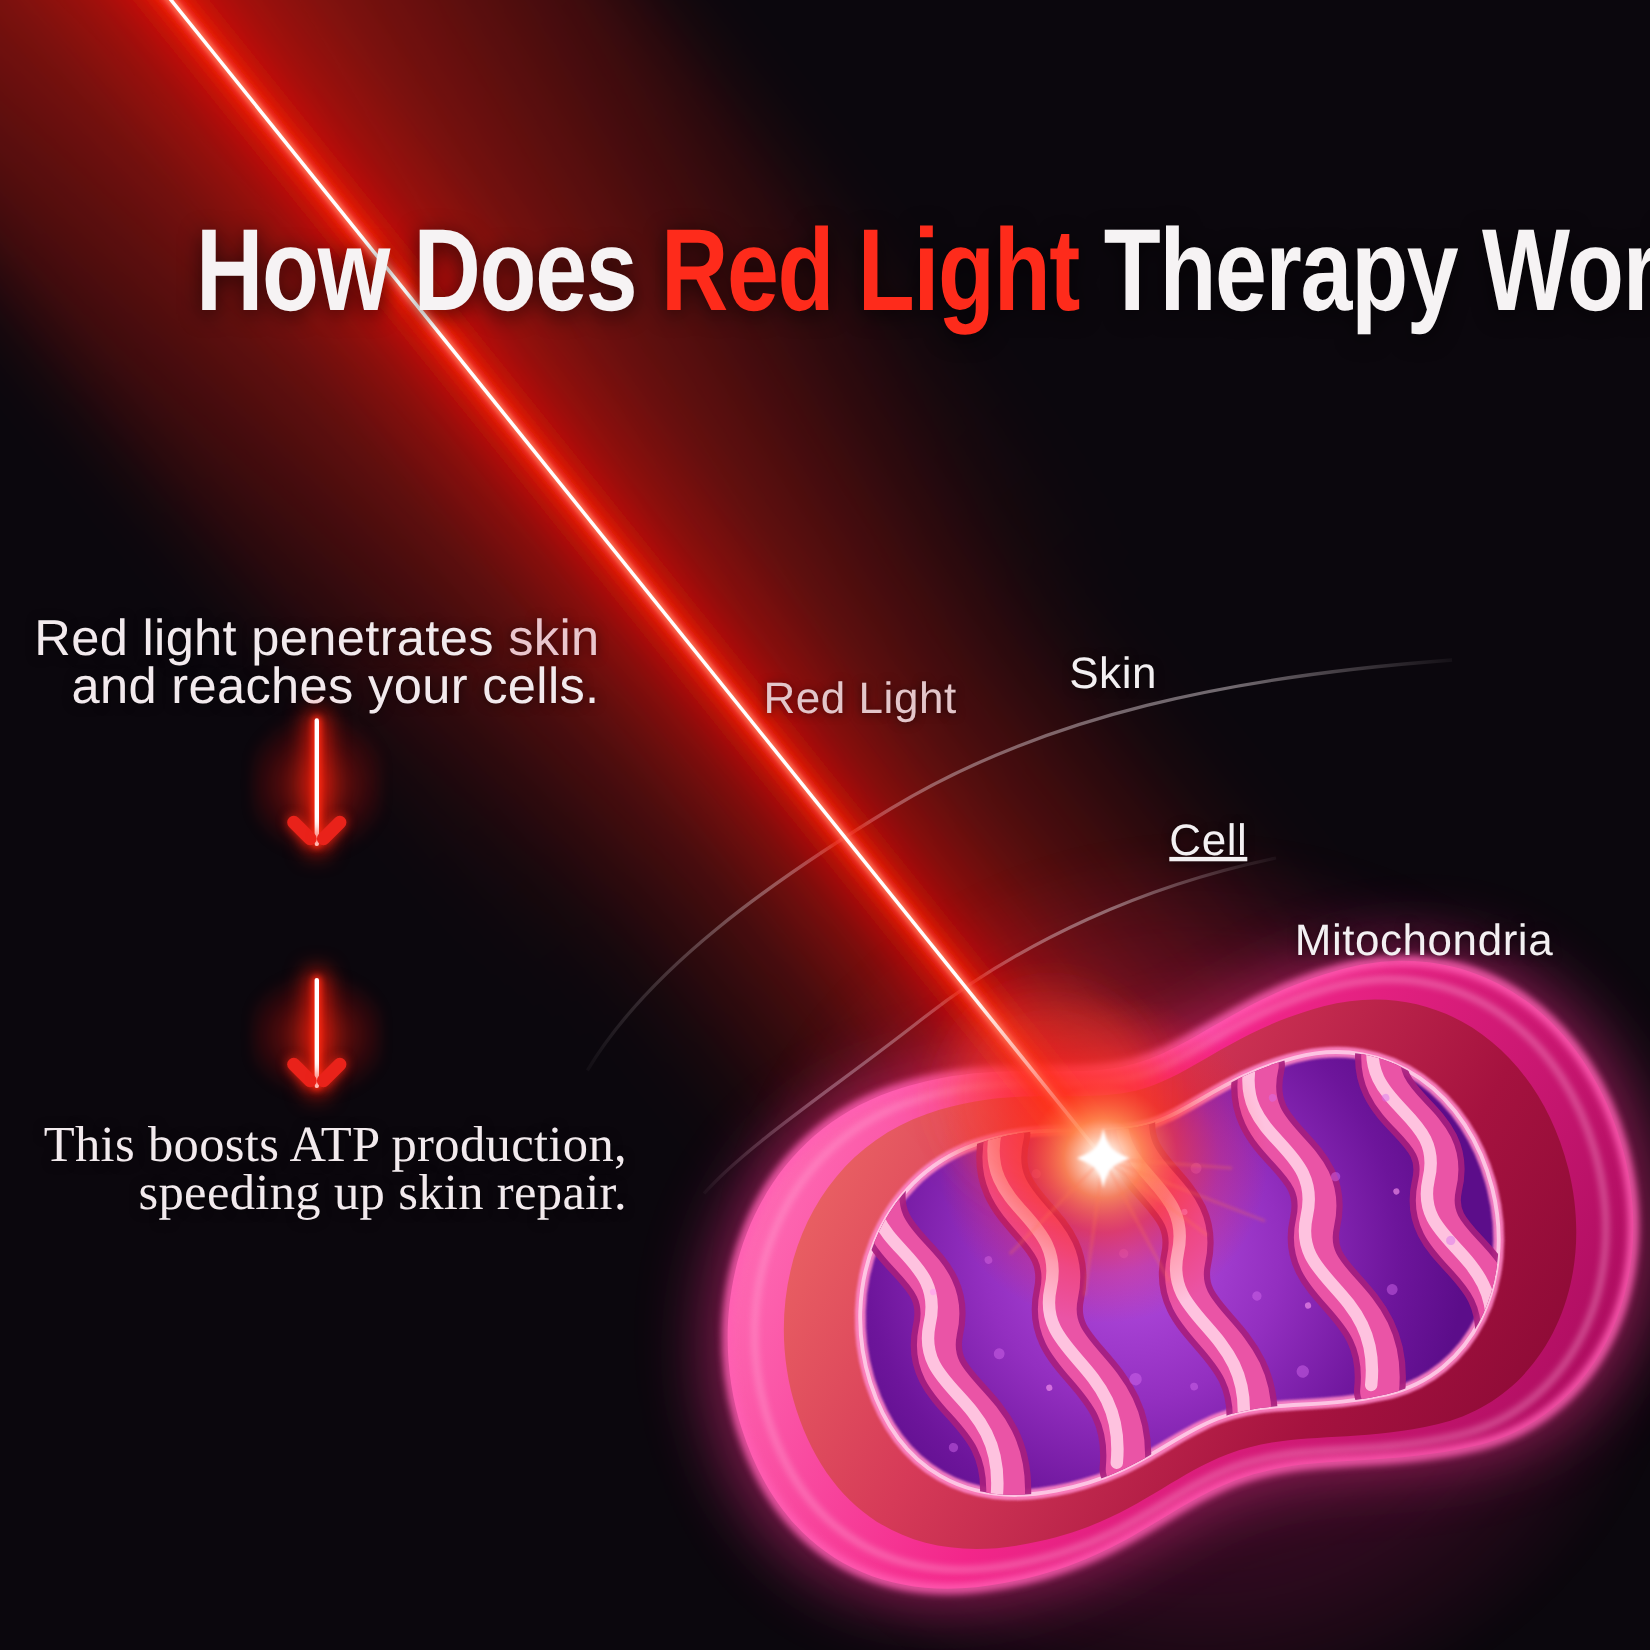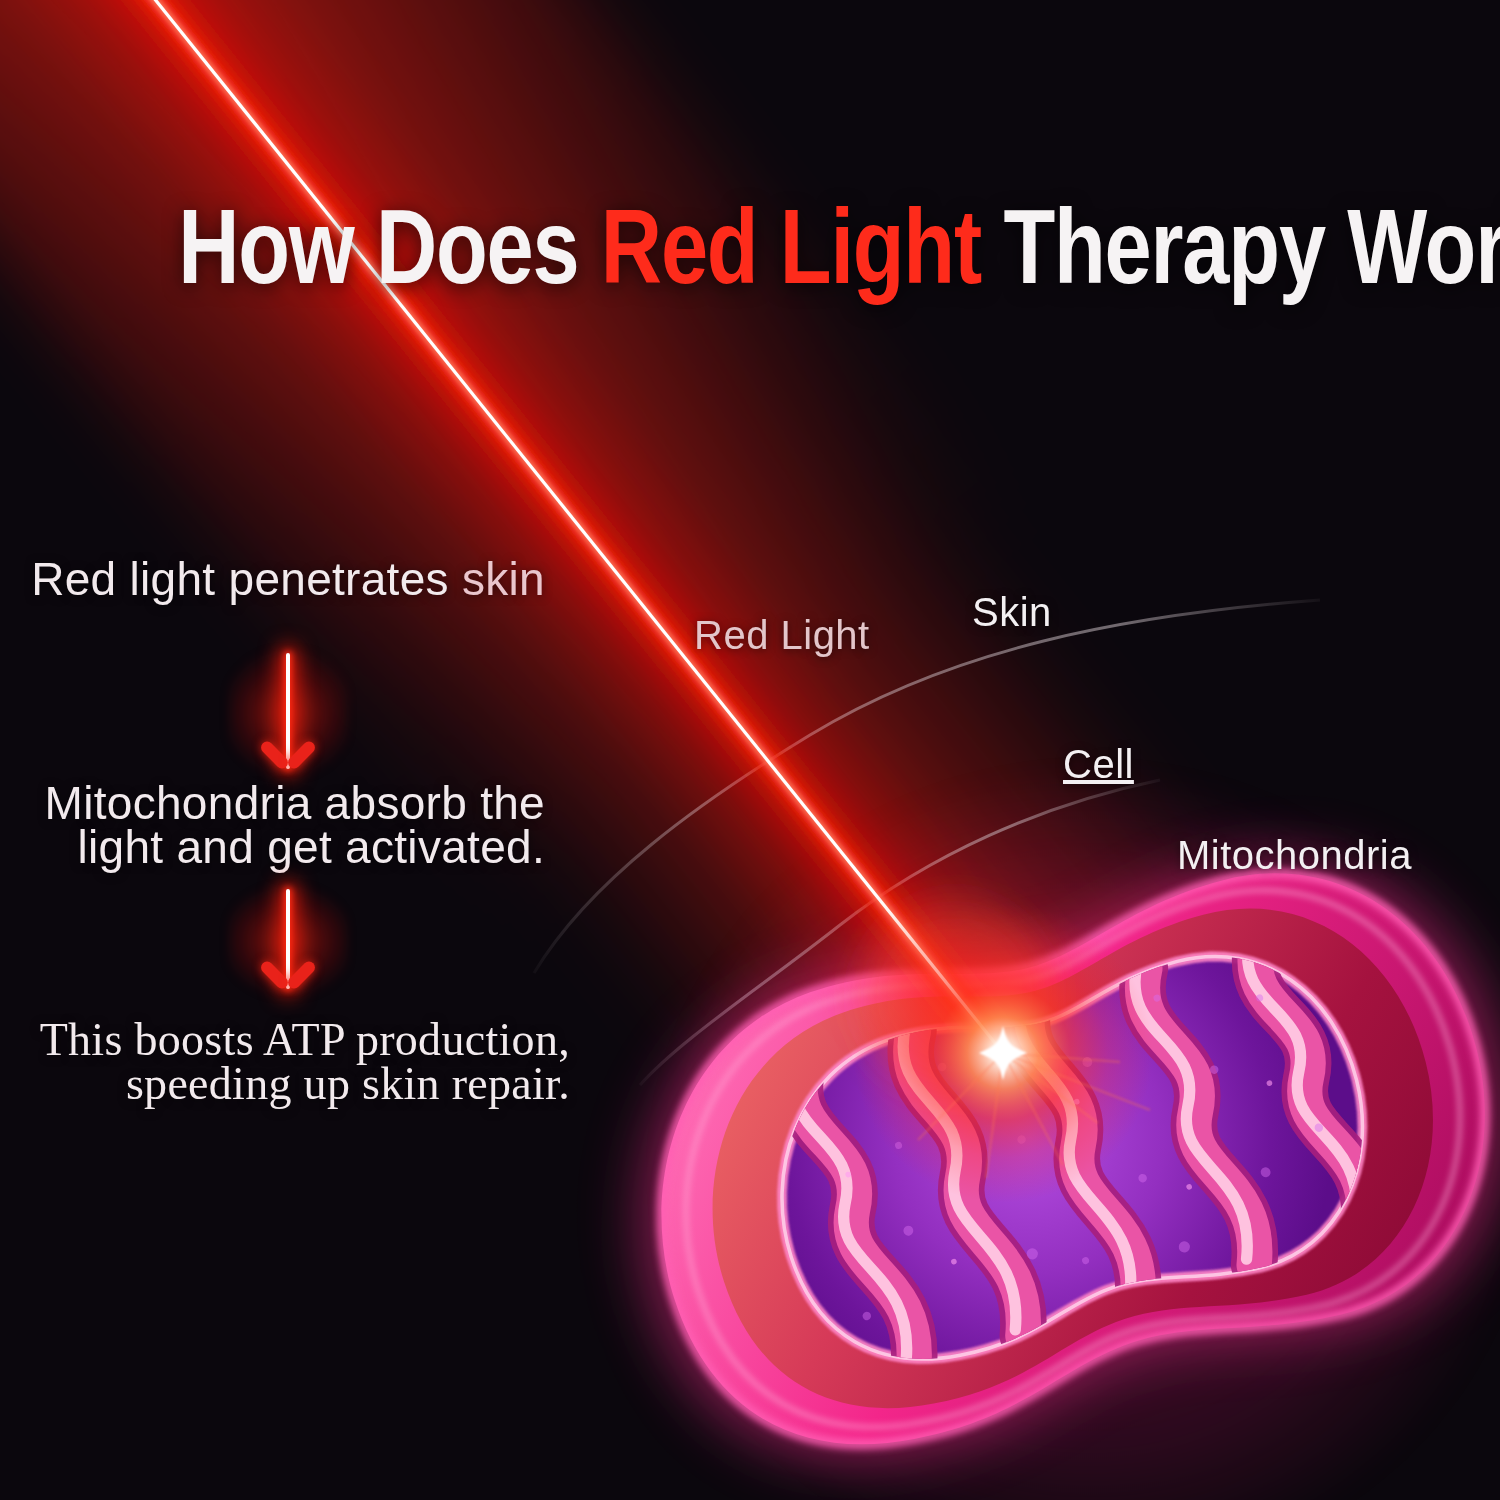--- a/index.html
+++ b/index.html
@@ -254,32 +254,29 @@
       <span class="title-highlight">Red Light</span>
       <span>Therapy Work?</span>
     </span>
   </h1>
 
   <div class="step step-1">
     <div>
       <span>Red light penetrates</span>
       <span class="emph-skin">skin</span>
     </div>
+    <div>and reaches your cells.</div>
   </div>
 
   <div class="flow-arrow arrow-1">
     <div class="arrow-glow"></div>
     <div class="arrow-line"></div>
     <div class="arrow-head"></div>
   </div>
 
-  <div class="step step-2">
-    <div>Mitochondria absorb the</div>
-    <div>light and get activated.</div>
-  </div>
 
   <div class="flow-arrow arrow-2">
     <div class="arrow-glow"></div>
     <div class="arrow-line"></div>
     <div class="arrow-head"></div>
   </div>
 
   <div class="step step-3">
     <div>This boosts ATP production,</div>
     <div>speeding up skin repair.</div>

